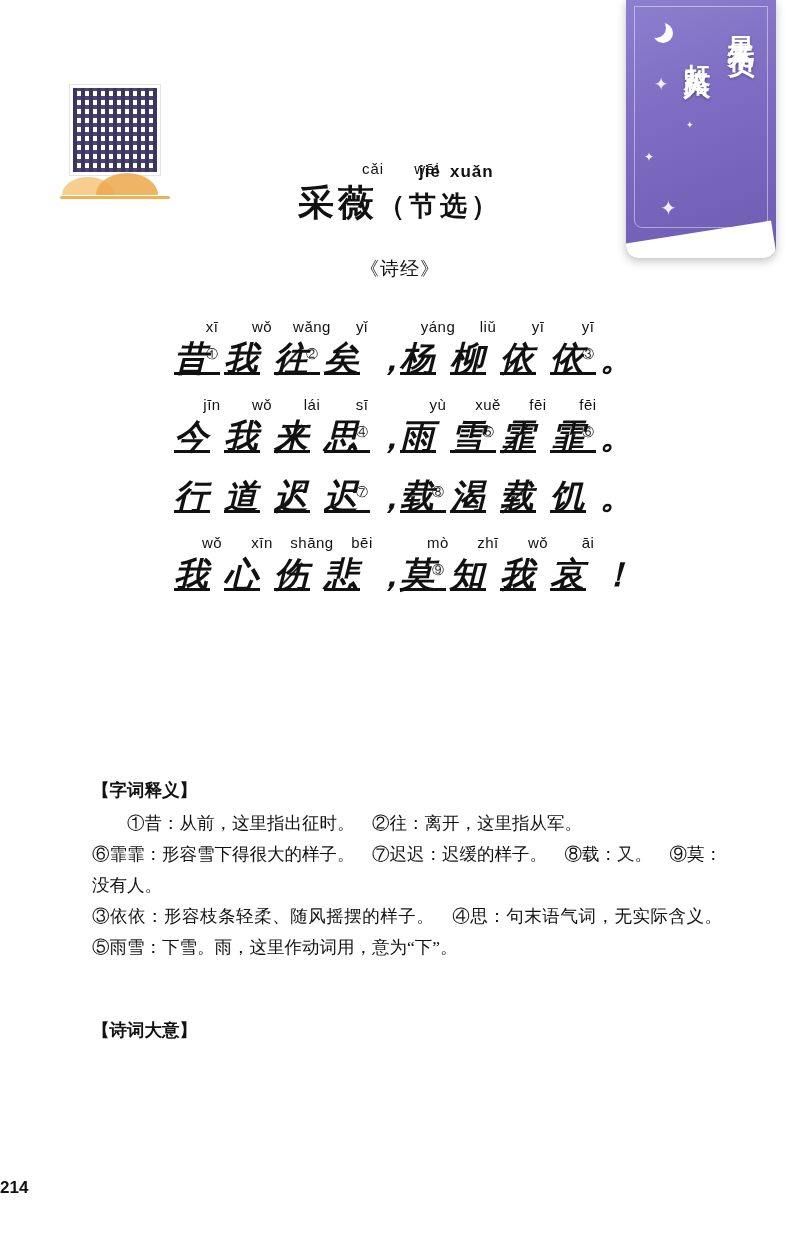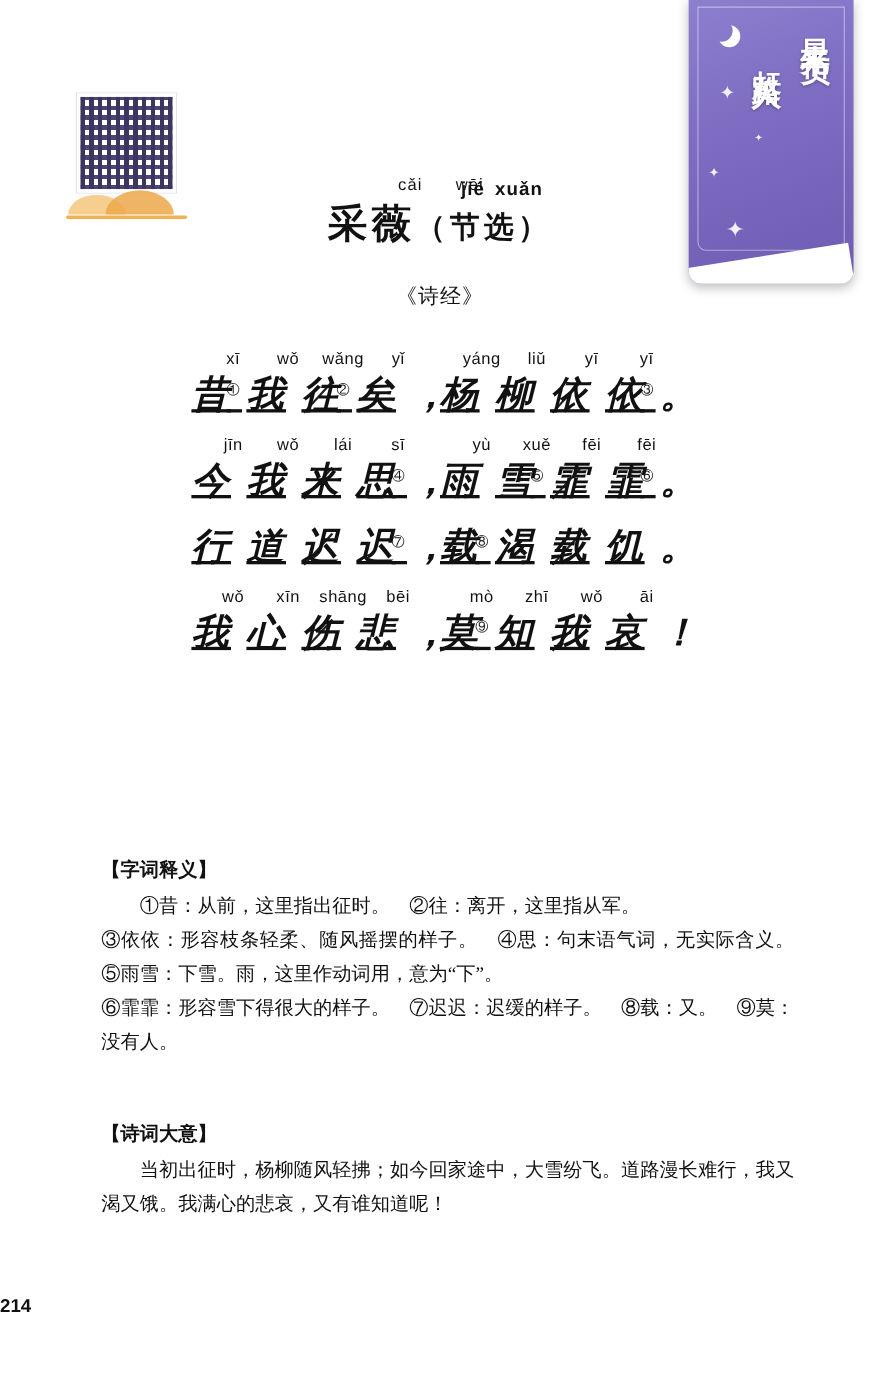--- a/index.html
+++ b/index.html
@@ -308,25 +308,22 @@
     <div class="poem-line">
       <div class="py-row"><span>wǒ</span><span>xīn</span><span>shāng</span><span>bēi</span><span class="gap"></span><span>mò</span><span>zhī</span><span>wǒ</span><span>āi</span></div>
       <div class="hz-row"><span class="ch">我</span><span class="ch">心</span><span class="slash">／</span><span class="ch">伤</span><span class="ch">悲</span><span class="punct">，</span><span class="ch">莫<sup class="note">⑨</sup></span><span class="ch">知</span><span class="slash">／</span><span class="ch">我</span><span class="ch">哀</span><span class="punct">！</span></div>
     </div>
   </div>
 
 <div class="section" id="glossary">
   <div class="section-title">【字词释义】</div>
   <div class="section-body">
     <p class="indent">①昔：从前，这里指出征时。　②往：离开，这里指从军。</p>
+    <p>⑥霏霏：形容雪下得很大的样子。　⑦迟迟：迟缓的样子。　⑧载：又。　⑨莫：没有人。</p>
     <p>③依依：形容枝条轻柔、随风摇摆的样子。　④思：句末语气词，无实际含义。　⑤雨雪：下雪。雨，这里作动词用，意为“下”。</p>
-    <p>⑥霏霏：形容雪下得很大的样子。　⑦迟迟：迟缓的样子。　⑧载：又。　⑨莫：没有人。</p>
   </div>
 </div>
 
 <div class="section" id="meaning">
   <div class="section-title">【诗词大意】</div>
-  <div class="section-body">
-    <p class="indent">当初出征时，杨柳随风轻拂；如今回家途中，大雪纷飞。道路漫长难行，我又渴又饿。我满心的悲哀，又有谁知道呢！</p>
-  </div>
 </div>
 
 <div class="page-number">214</div>
 
 </body></html>

